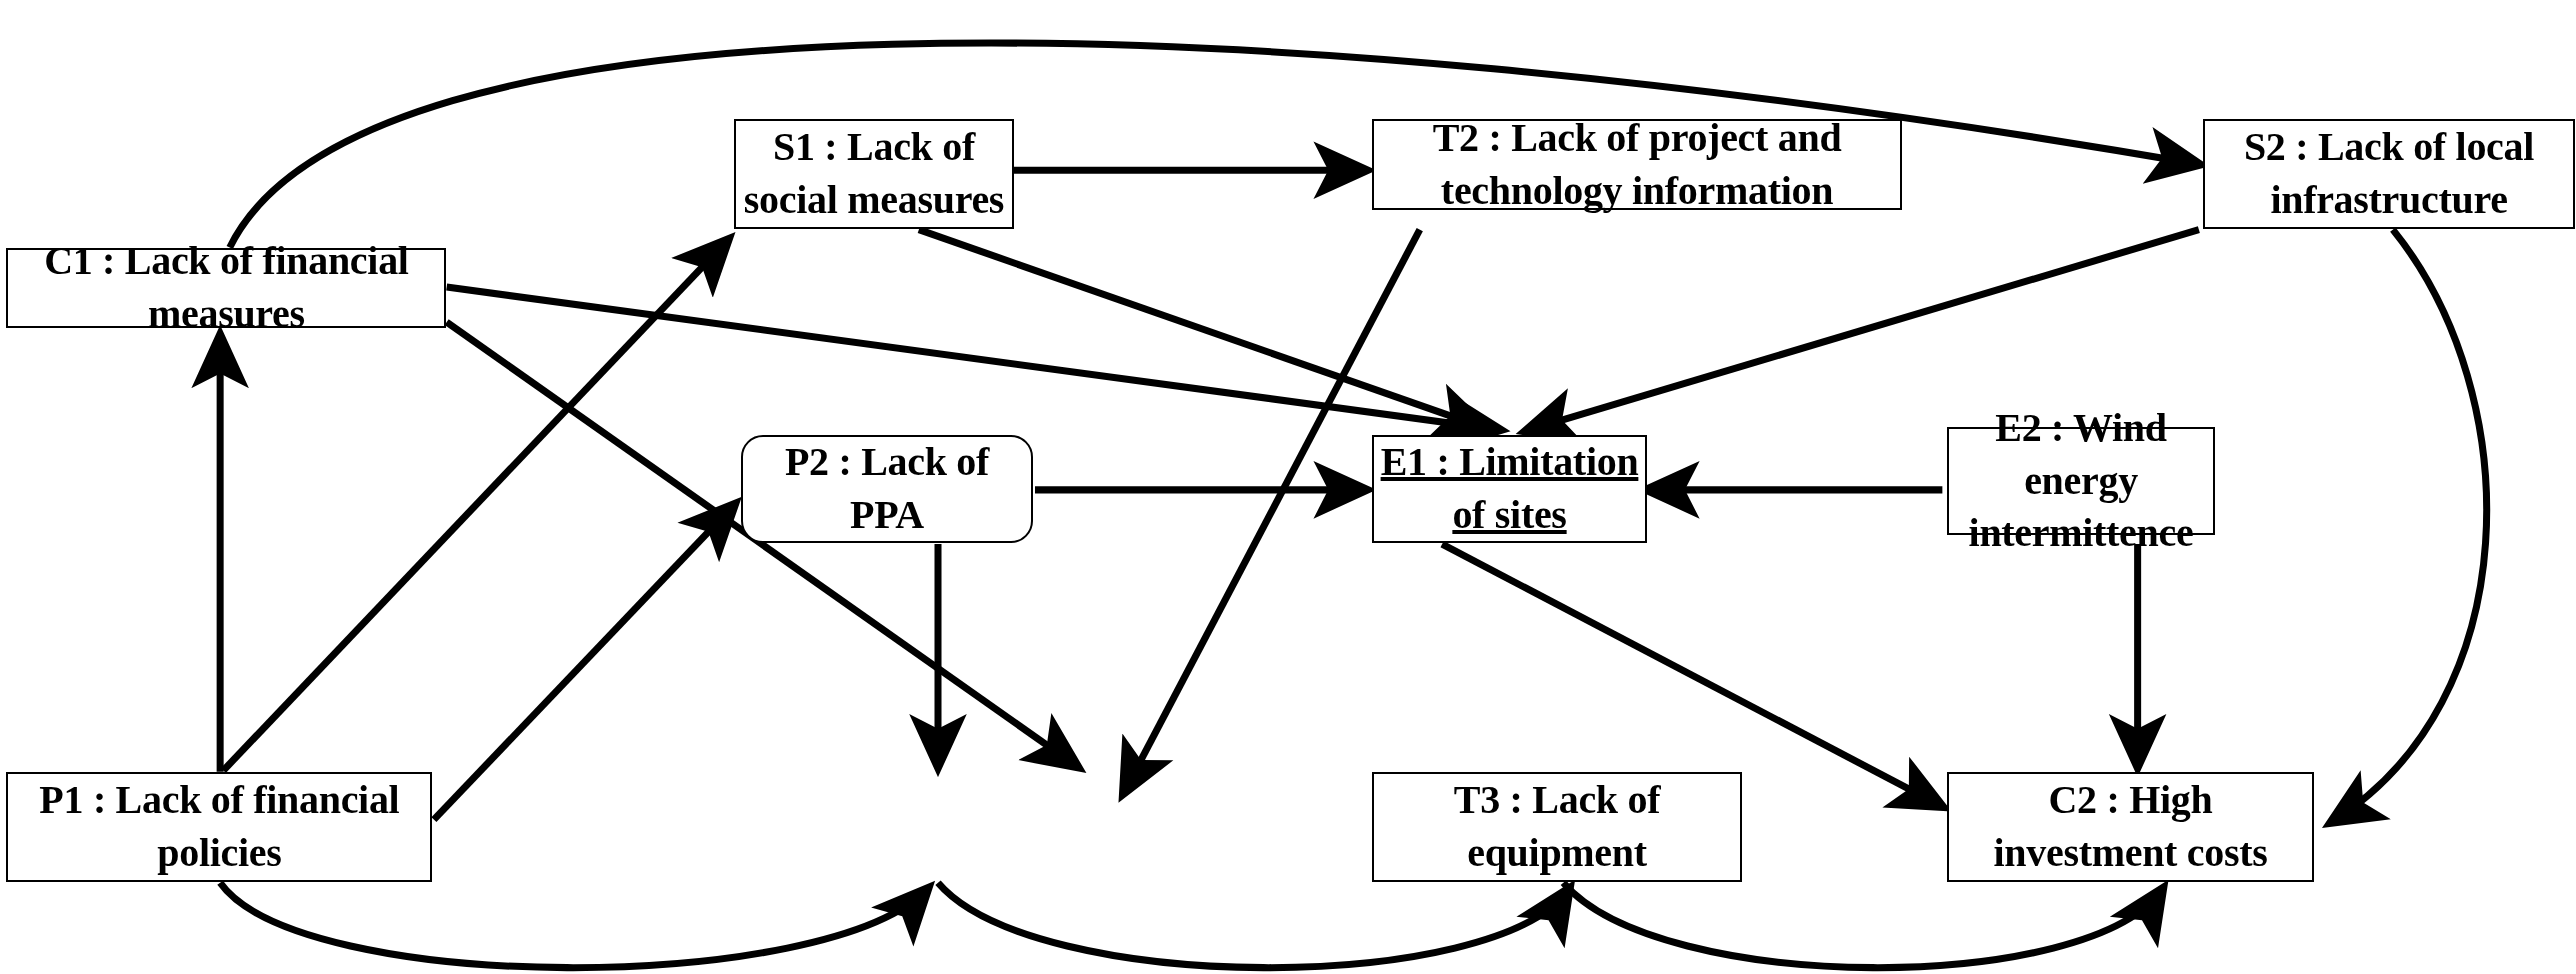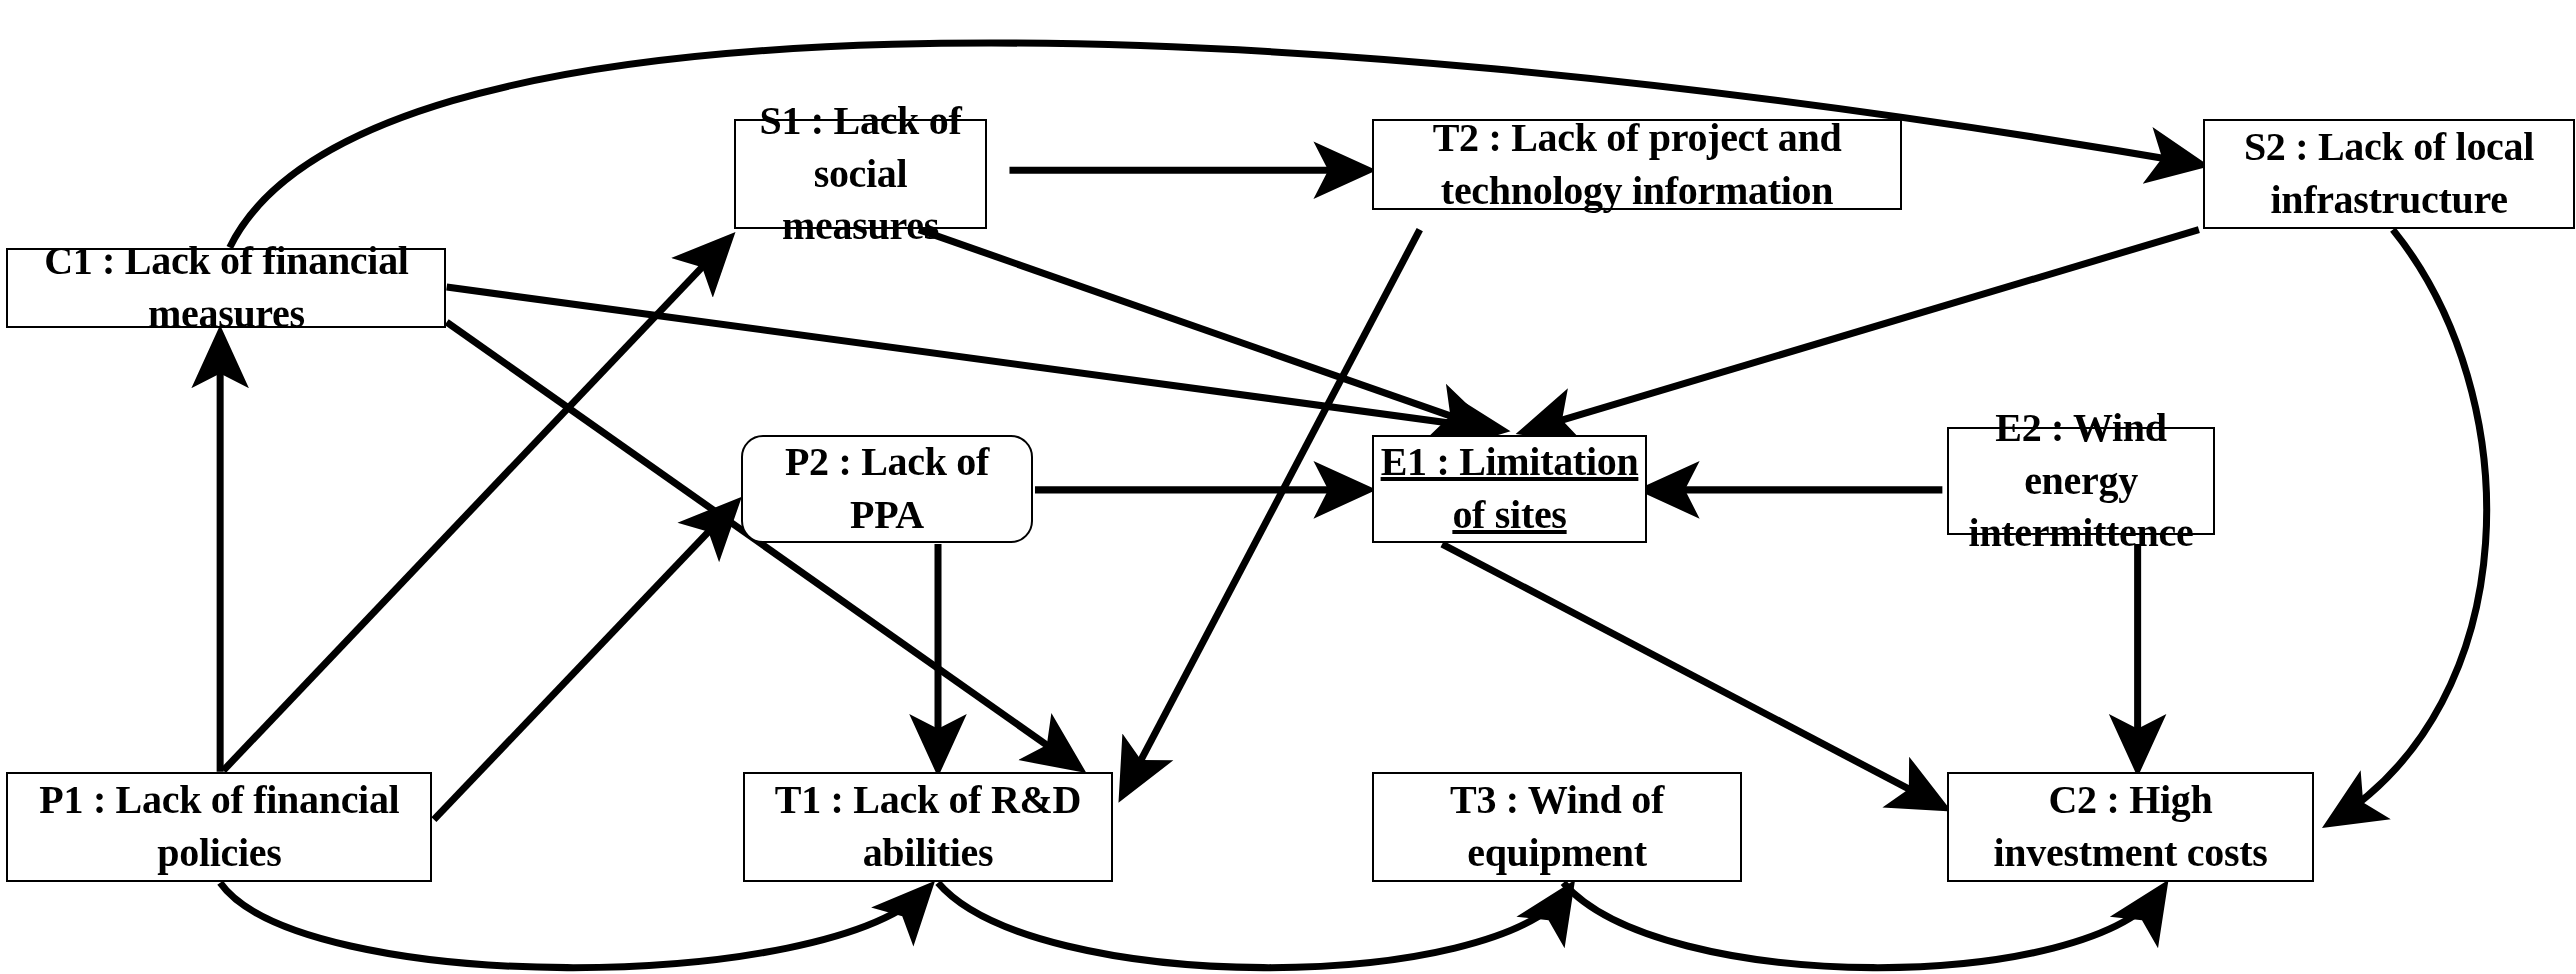--- a/index.html
+++ b/index.html
@@ -75,45 +75,42 @@
 
       <path d="M 1470,1384 C 1620,1560 2350,1560 2460,1392"></path>
 
       <path d="M 2450,1384 C 2600,1560 3280,1560 3390,1392"></path>
     </g>
   </svg>
 
   <div class="node" style="left: 6.4px; top: 248px; width: 440px; height: 80px;">
     <span>C1 : Lack of financial measures</span>
   </div>
-  <div class="node" style="left: 734px; top: 119px; width: 253px; height: 110px;">
+  <div class="node" style="left: 734px; top: 119px; width: 280px; height: 110px;">
     <span>S1 : Lack of social measures</span>
   </div>
   <div class="node" style="left: 1372px; top: 119px; width: 530px; height: 91px;">
     <span>T2 : Lack of project and technology information</span>
   </div>
   <div class="node" style="left: 2203px; top: 119px; width: 372px; height: 110px; align-items: center;">
     <span>S2 : Lack of local infrastructure</span>
   </div>
   <div class="node" style="left: 741px; top: 435px; width: 292px; height: 108px; border-radius: 22px;">
     <span>P2 : Lack of PPA</span>
   </div>
   <div class="node" style="left: 1372px; top: 435px; width: 275px; height: 108px; text-decoration: underline;">
     <span>E1 : Limitation of sites</span>
   </div>
   <div class="node" style="left: 1947px; top: 427px; width: 268px; height: 108px;">
     <span>E2 : Wind energy intermittence</span>
   </div>
   <div class="node" style="left: 6.4px; top: 772px; width: 426px; height: 110px;">
     <span>P1 : Lack of financial policies</span>
   </div>
-  <div class="node" style="left: 743px; top: 772px; width: 370px; height: 110px;">
-    <span>T1 : Lack of R&amp;D abilities</span>
-  </div>
   <div class="node" style="left: 1372px; top: 772px; width: 370px; height: 110px;">
-    <span>T3 : Wind of equipment</span>
+    <span>T3 : Lack of equipment</span>
   </div>
   <div class="node" style="left: 1947px; top: 772px; width: 367px; height: 110px;">
     <span>C2 : High investment costs</span>
   </div>
 
 </div>
 
 
 </body></html>

